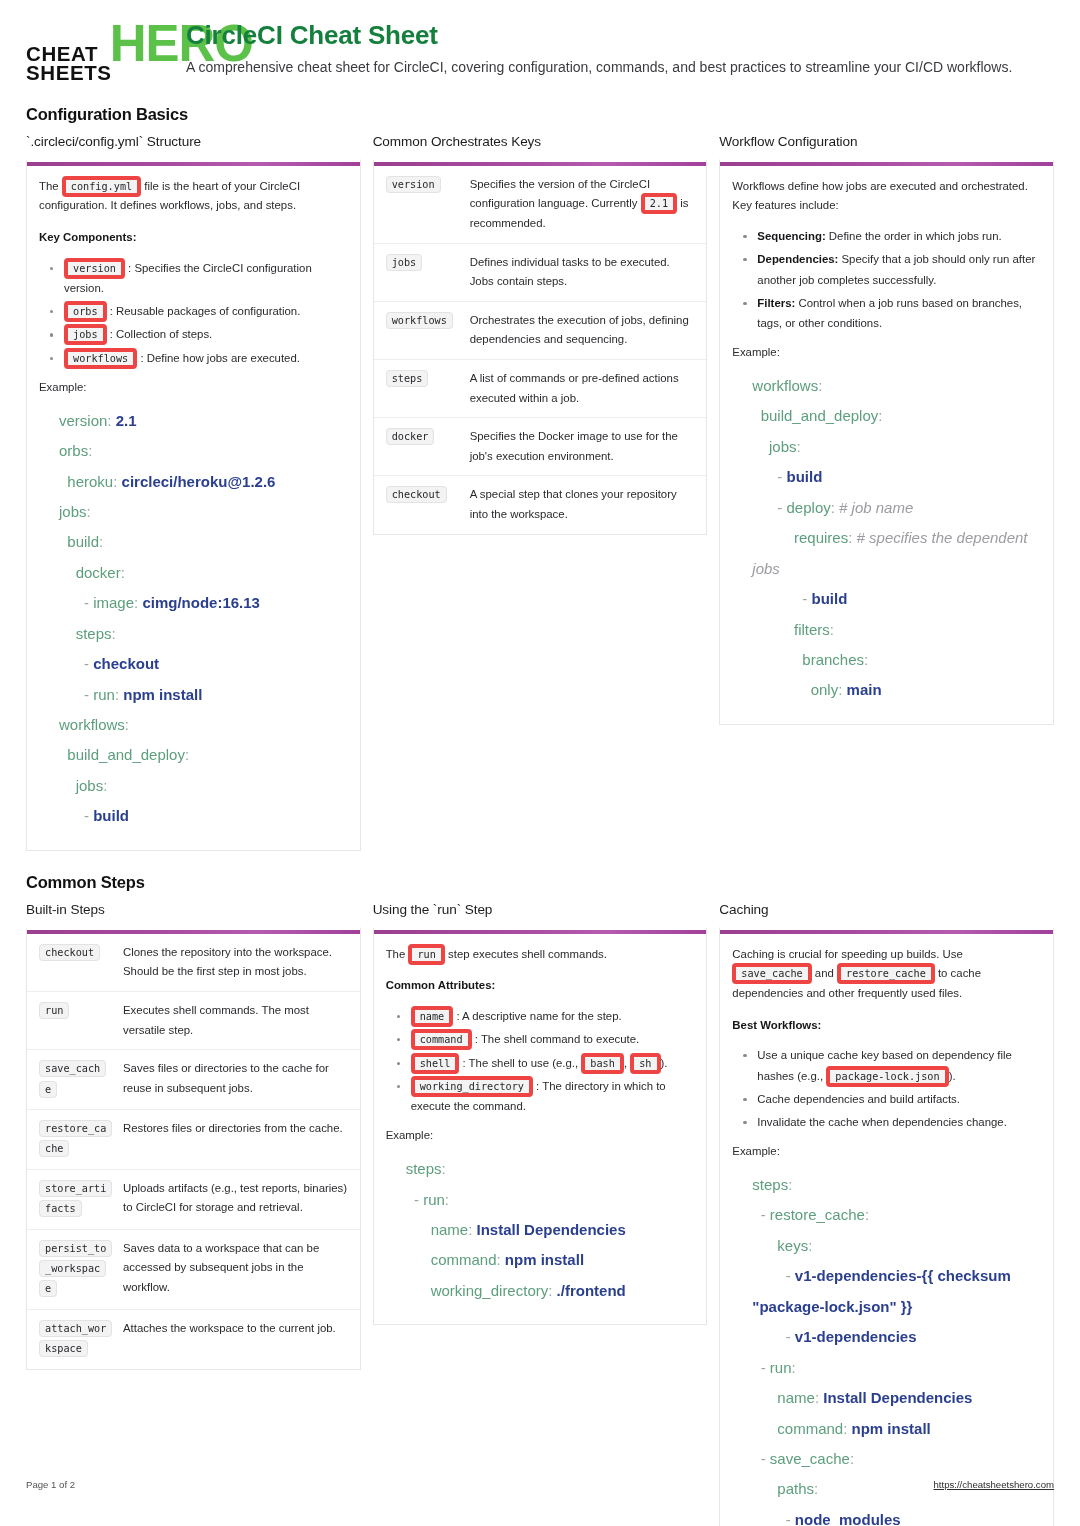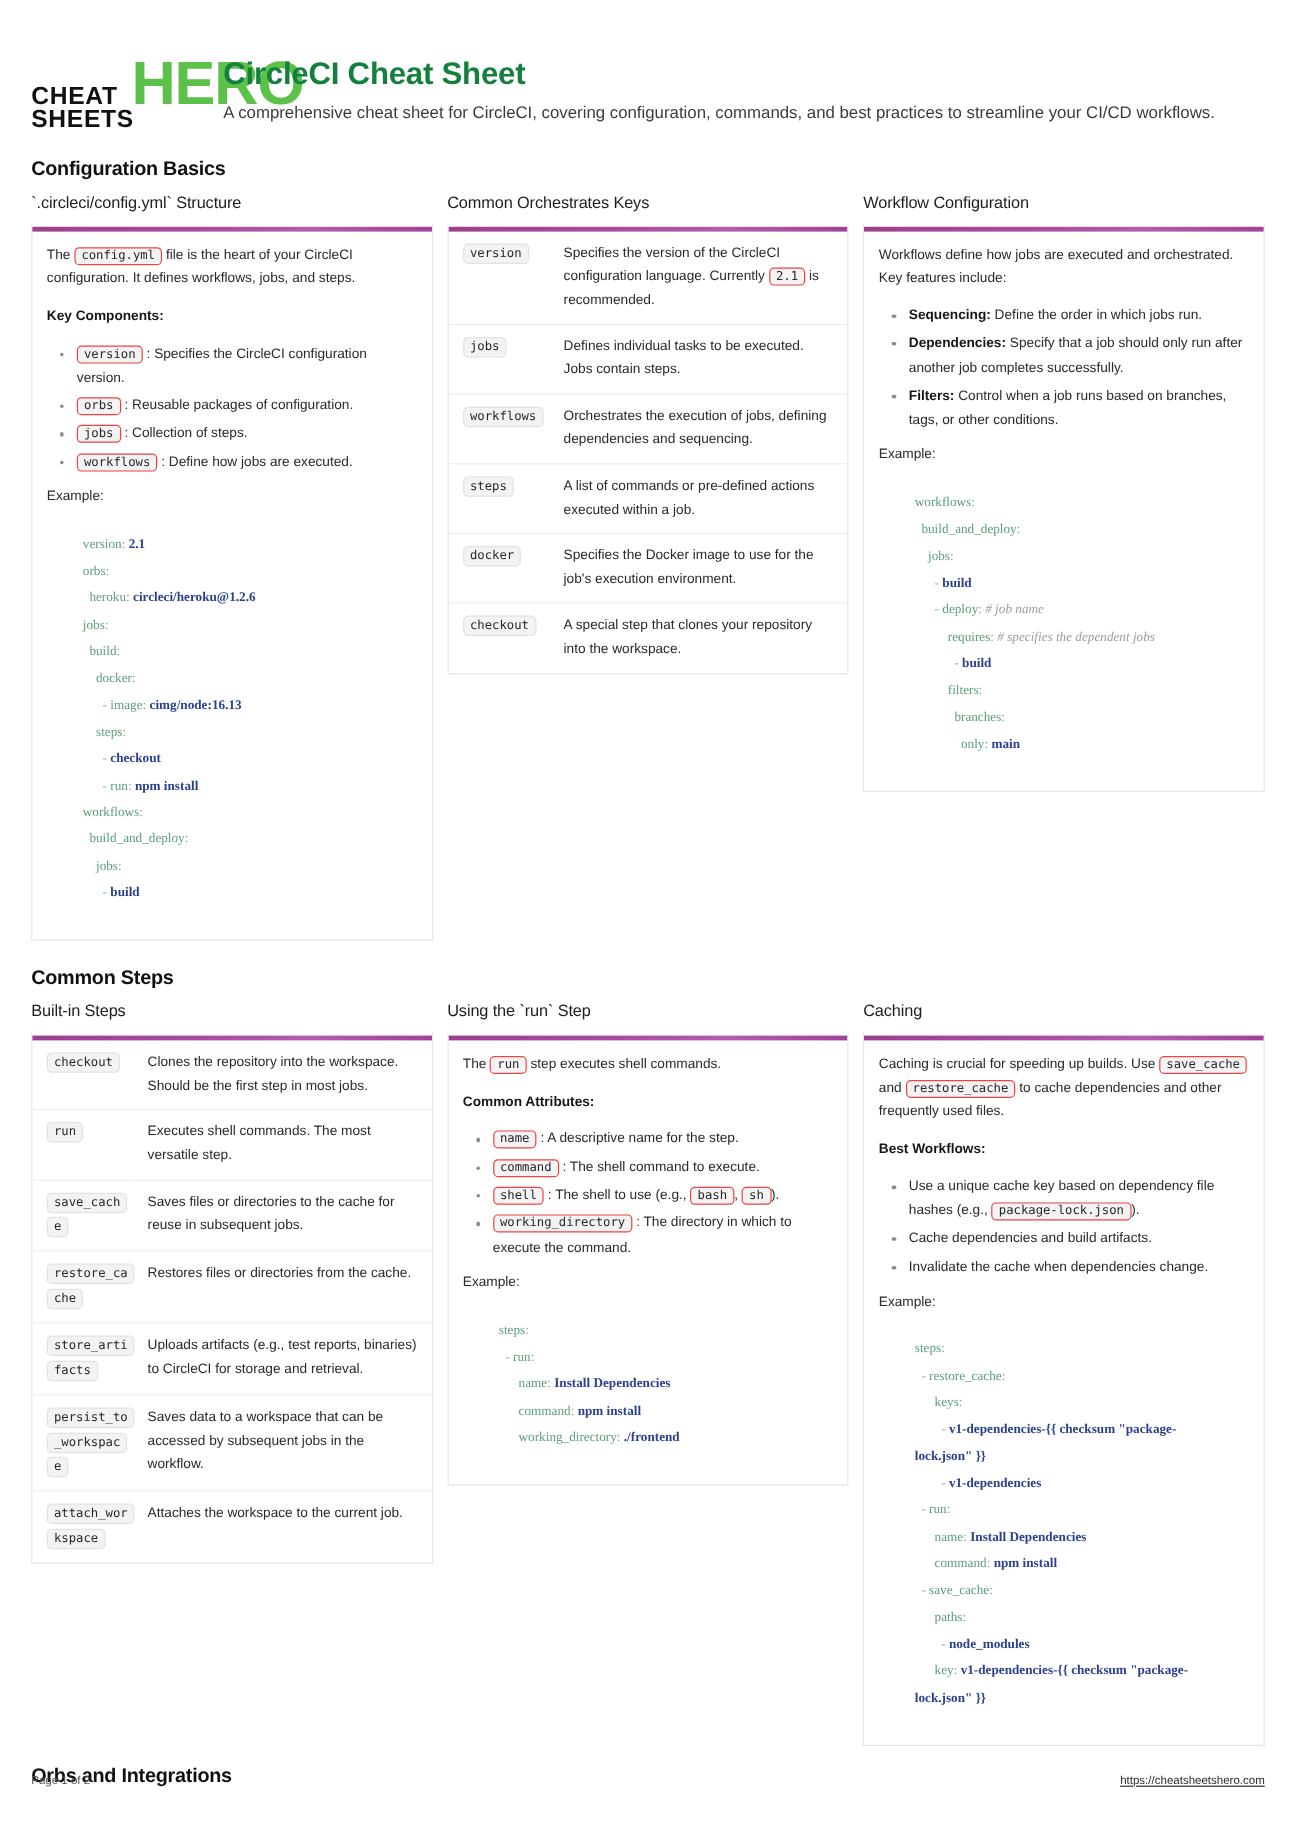--- a/index.html
+++ b/index.html
@@ -8,21 +8,21 @@
     height: 1526px;
     background: #ffffff;
     font-family: "Liberation Sans", sans-serif;
     color: #1d1d1f;
     -webkit-font-smoothing: antialiased;
   }
   .page {
     position: relative;
     width: 1080px;
     height: 1526px;
-    padding: 42px 26px 0 26px;
+    padding: 16px 26px 0 26px;
     overflow: hidden;
   }
 
   
   .header {
     display: flex;
     align-items: flex-start;
     gap: 18px;
     padding-top: 2px;
   }
@@ -114,21 +114,21 @@
   .card-body p { margin-bottom: 10px; }
   .card-body p:last-child { margin-bottom: 0; }
   .lead { margin-bottom: 12px !important; }
 
   .bold-lbl { font-weight: 700; color: #161619; }
 
   code, .code {
     font-family: "DejaVu Sans Mono", monospace;
     font-size: 10.2px;
     background: #f3f3f4;
-    border: 1px solid #ef4444;
+    border: 4px solid #ef4444;
     border-radius: 4px;
     padding: 1px 5px;
     color: #27272b;
     white-space: nowrap;
   }
 
   ul.bullets {
     list-style: none;
     margin: 4px 0 10px 0;
   }
@@ -145,27 +145,27 @@
     top: 9px;
     width: 3.2px;
     height: 3.2px;
     border-radius: 50%;
     background: #8a8a90;
   }
 
   .ex-label { margin: 2px 0 4px 0; font-size: 11.4px; color: #2a2a2e;}
 
   pre.yaml {
-    font-family: Liberation Serif, serif;
-    font-size: 11px;
+    font-family: Liberation Sans, sans-serif;
+    font-size: 15px;
     line-height: 2.03;
     color: #3f7f5f;
     white-space: pre-wrap;
     word-break: break-word;
-    margin: 16px;
+    margin: 6px;
     padding: 2px 0 0 14px;
   }
   pre.yaml .k { color: #5c9e7d; }
   pre.yaml .v { color: #2b3f8f; font-weight: 600; }
   pre.yaml .c { color: #9b9ba1; font-style: italic; }
   pre.yaml .d { color: #97a7a0; }
 
   
   .tbl { width: 100%; border-collapse: collapse; }
   .tbl td {

